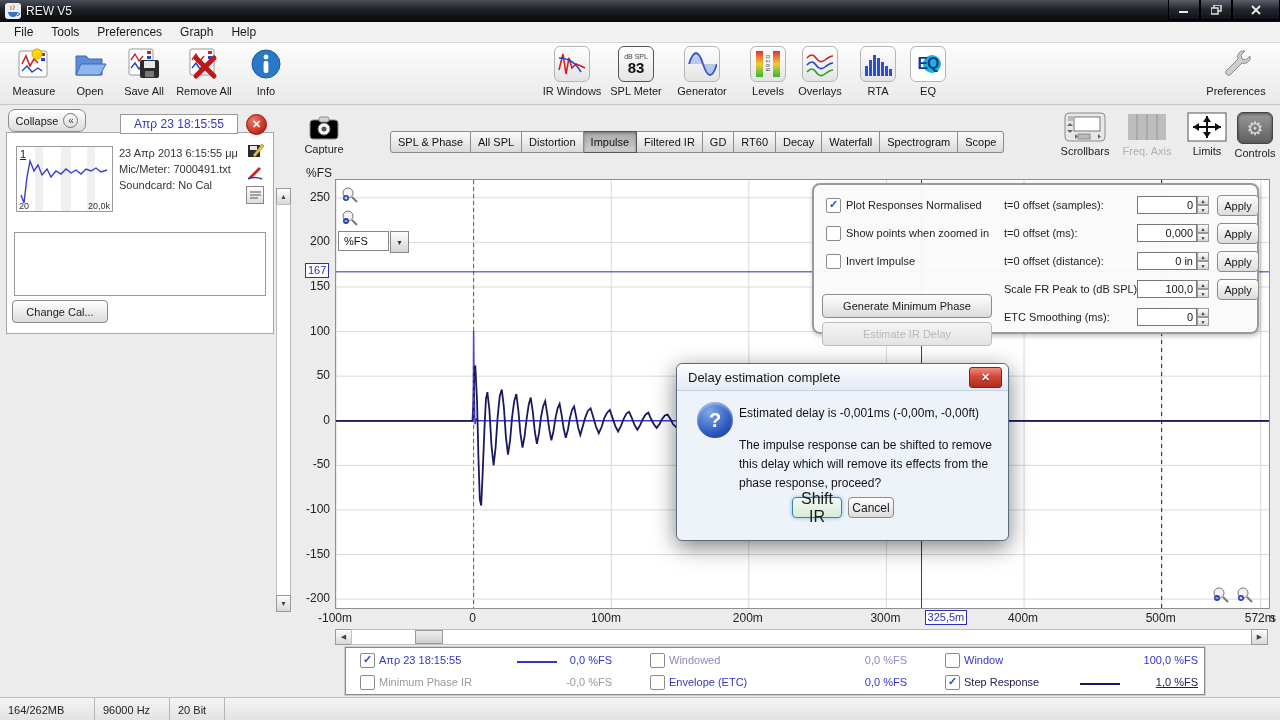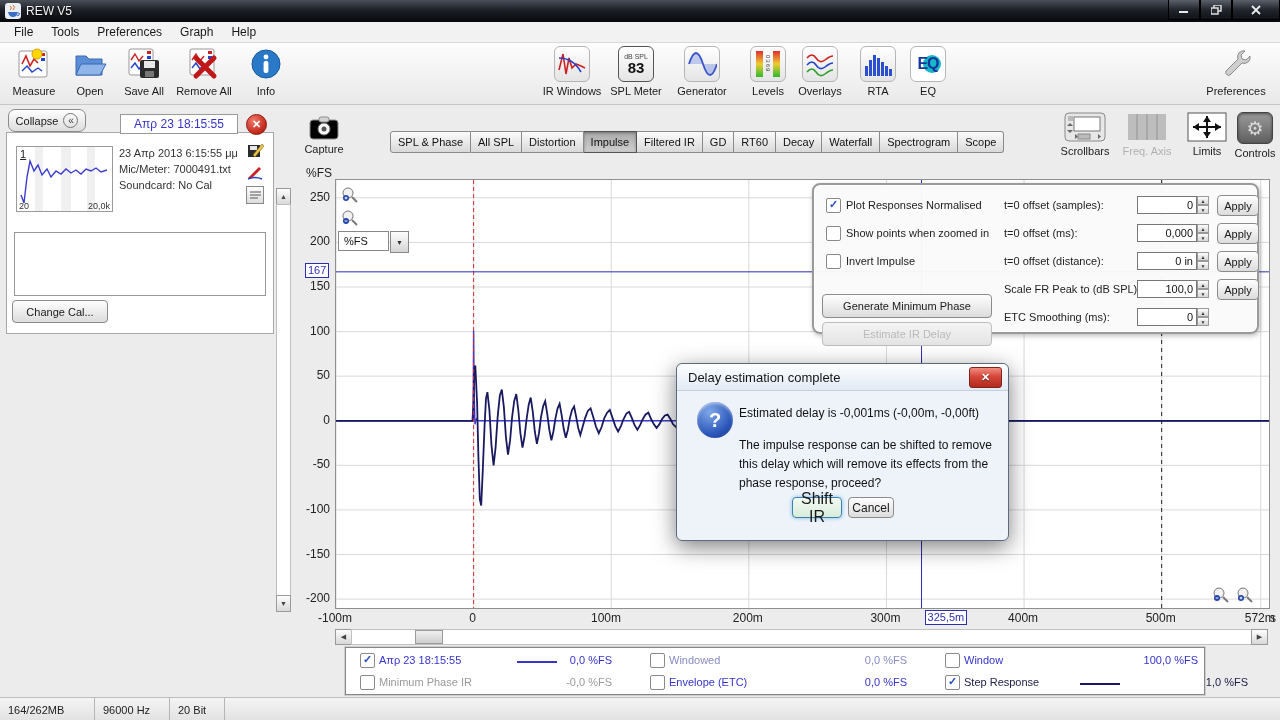--- a/index.html
+++ b/index.html
@@ -662,21 +662,21 @@
   <span class="abs cb" style="left:650px;top:675px;z-index:11;">
       <i></i>
     </span>
   <span class="abs lg blue" style="left:669px;top:676px;z-index:11;">Envelope (ETC)</span>
   <span class="abs lg blue lg-val" style="left:835px;top:676px;z-index:11;">0,0 %FS</span>
   <span class="abs cb" style="left:945px;top:675px;z-index:11;">
       <i>✓</i>
     </span>
   <span class="abs lg dark" style="left:964px;top:676px;z-index:11;">Step Response</span>
   <span class="abs lg-sw" style="left:1080px;top:683px;background:#191960;z-index:11;"></span>
-  <span class="abs lg dark lg-val" style="left:1176px;top:676px;z-index:11;">1,0 %FS</span>
+  <span class="abs lg dark lg-val" style="left:1126px;top:676px;z-index:11;text-decoration:underline;">1,0 %FS</span>
 
   <div id="statusbar" class="abs">
     <span class="sbar-cell" style="width:78px">164/262MB</span>
     <span class="sbar-cell" style="width:58px">96000 Hz</span>
     <span class="sbar-cell" style="width:38px">20 Bit</span>
   </div>
 
 </div>
 
 </body></html>

